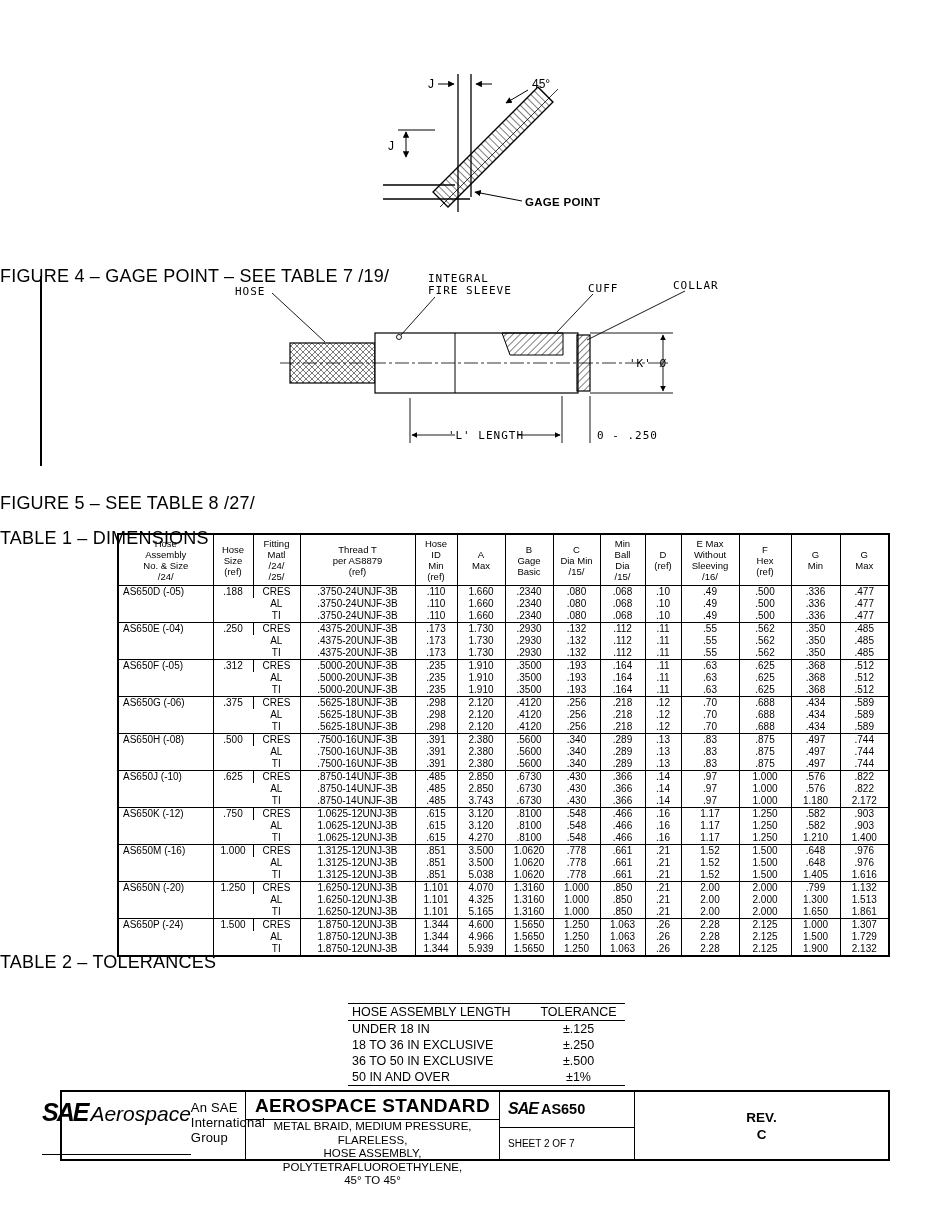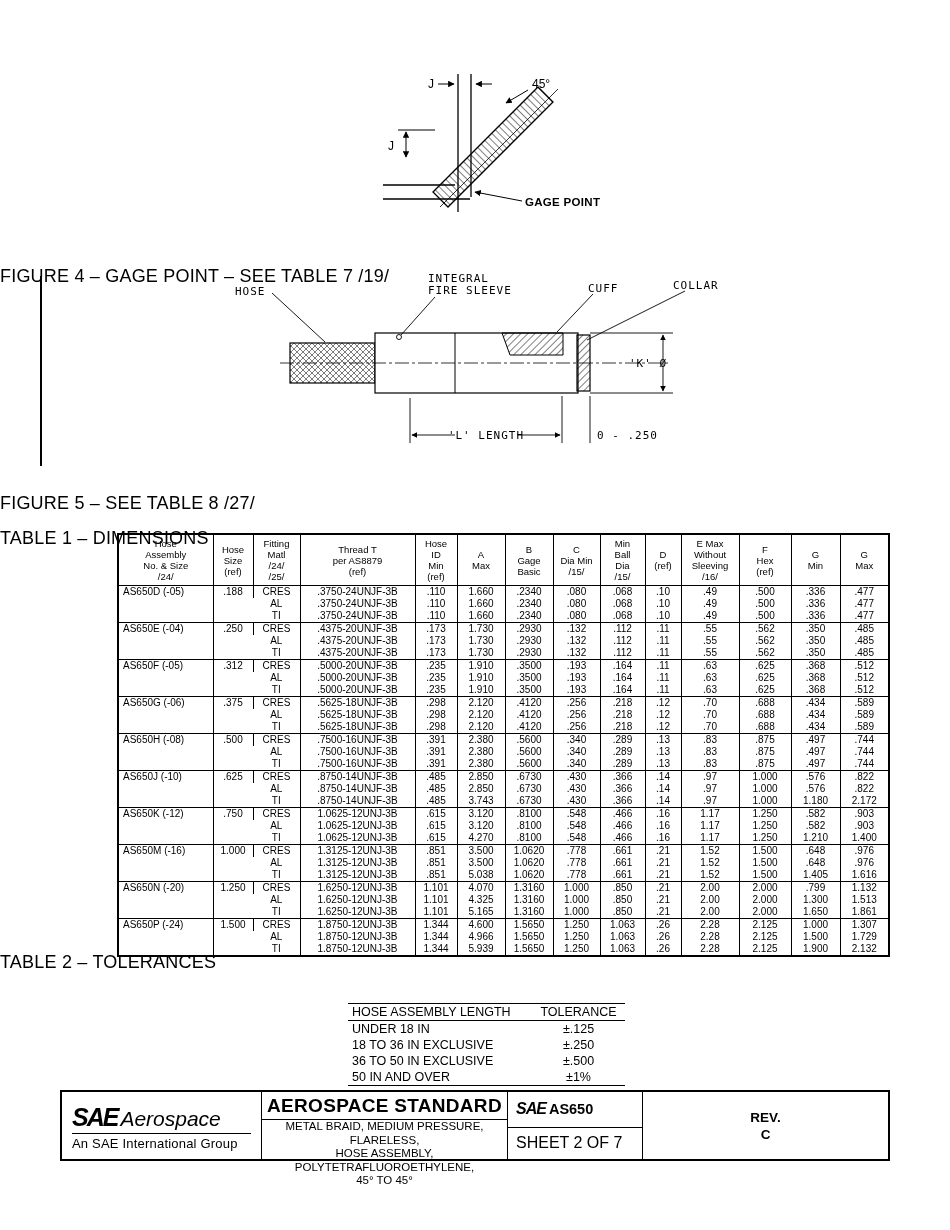--- a/index.html
+++ b/index.html
@@ -37,33 +37,33 @@
   
   .table2 { position:absolute; left:348px; top:1003px; width:277px; border-collapse:collapse; font-size:12.5px; }
   .table2 th { border-top:1.5px solid #000; border-bottom:1px solid #000; font-weight:normal; padding:1px 4px; text-align:left; }
   .table2 th:last-child { text-align:center; }
   .table2 td { padding:0.5px 4px; line-height:15px; }
   .table2 td:last-child { text-align:center; }
   .table2 tr:last-child td { border-bottom:1.5px solid #000; }
 
   
   .footer { position:absolute; left:60px; top:1090px; width:830px; height:71px; border:2px solid #000; display:flex; background:#fff; }
-  .footer-logo { width:200px; border-right:1.5px solid #000; padding:6px 10px 4px; display:flex; flex-direction:column; justify-content:center; }
+  .footer-logo { width:184px; border-right:1.5px solid #000; padding:6px 10px 4px; display:flex; flex-direction:row; justify-content:center; }
   .logo-row { border-bottom:1.2px solid #000; padding-bottom:1px; white-space:nowrap; }
   .logo-sae { font-style:italic; font-weight:900; font-size:25px; letter-spacing:-2px; }
   .logo-aero { font-style:italic; font-size:21px; margin-left:3px; }
   .logo-tagline { font-size:13px; margin-top:2px; letter-spacing:.2px; }
   .footer-title { flex:1; border-right:1.5px solid #000; display:flex; flex-direction:column; }
   .footer-title-top { text-align:center; font-size:19px; font-weight:bold; padding:3px 0 2px; border-bottom:1.5px solid #000; letter-spacing:.3px; }
   .footer-title-sub { flex:1; display:flex; flex-direction:column; justify-content:center; text-align:center; font-size:11.5px; line-height:13.5px; }
   .footer-doc { width:135px; border-right:1.5px solid #000; display:flex; flex-direction:column; }
   .footer-doc-top { flex:1.1; display:flex; align-items:center; padding-left:8px; border-bottom:1.5px solid #000; white-space:nowrap; }
   .doc-sae { font-style:italic; font-weight:900; font-size:16px; letter-spacing:-1px; }
   .doc-number { font-weight:bold; font-size:14.5px; margin-left:3px; }
-  .footer-doc-bottom { flex:1; display:flex; align-items:center; padding-left:8px; font-size:16px; }
+  .footer-doc-bottom { flex:1; display:flex; align-items:center; padding-left:8px; font-size:10px; }
   .footer-rev { flex:1; display:flex; flex-direction:column; justify-content:center; align-items:center; font-size:13.5px; font-weight:bold; line-height:17px; }
 </style>
 </head>
 <body>
 
 <div class="page">
 
   <div class="change-bar"></div>
 
   <div class="fig4">

